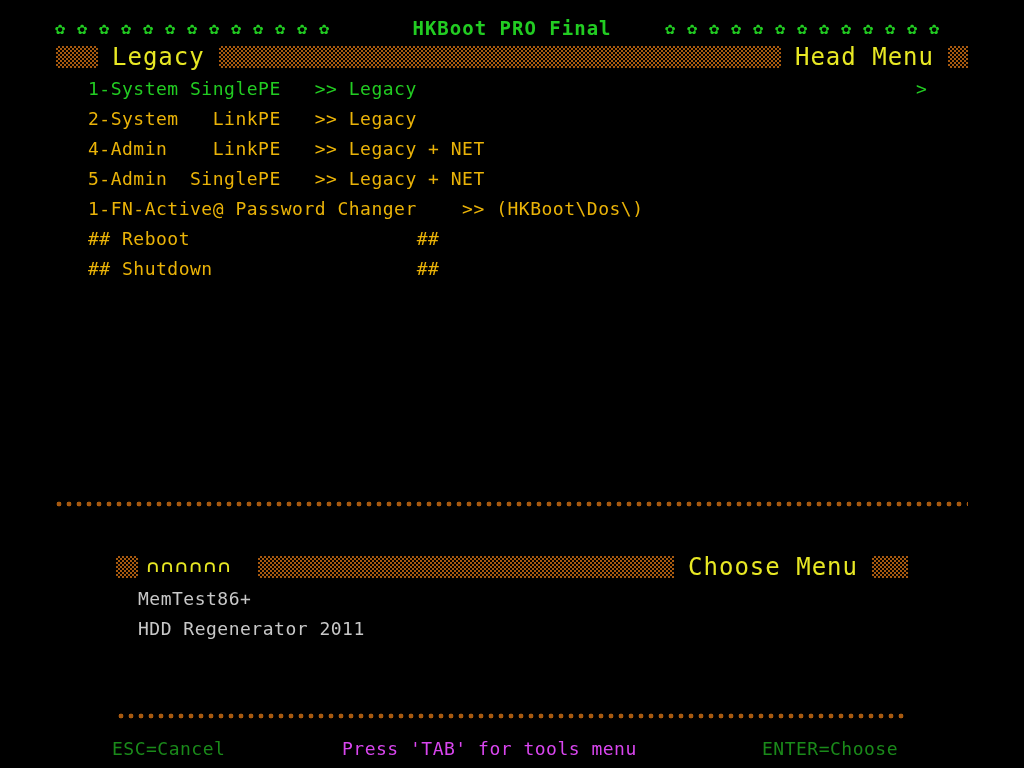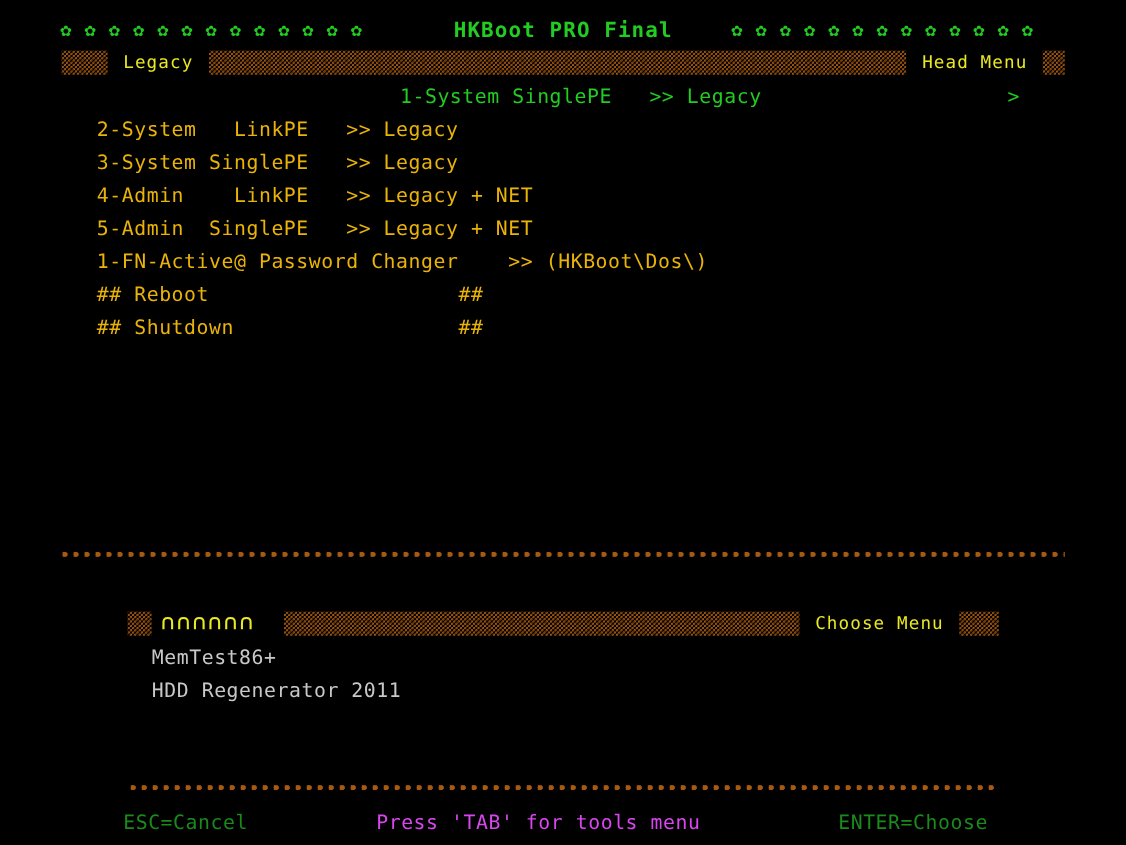--- a/index.html
+++ b/index.html
@@ -87,21 +87,21 @@
   .bar .cap {
     flex: 0 0 auto;
   }
   .bar .fill {
     flex: 1 1 auto;
   }
   .bar .bar-label {
     flex: 0 0 auto;
     background: #000000;
     color: #e8e824;
-    font-size: 16px;
+    font-size: 24px;
     line-height: 22px;
     padding: 0 14px;
     white-space: nowrap;
     letter-spacing: 1px;
   }
 
   
   #head-bar {
     left: 56px;
     top: 46px;
@@ -152,21 +152,20 @@
     position: relative;
     height: 30px;
     line-height: 30px;
     font-size: 18px;
     color: #eab308;
     white-space: pre;
     letter-spacing: 0.5px;
   }
   .menu-item.selected {
     color: #22cc22;
-    text-align: center;
   }
   .menu-item .marker {
     position: absolute;
     left: 828px;
     top: 0;
     color: #22cc22;
     font-size: 18px;
     line-height: 30px;
   }
 
@@ -269,21 +268,20 @@
     <div class="seg cap cap-left dither"></div>
     <div class="seg bar-label">Legacy</div>
     <div class="seg fill dither"></div>
     <div class="seg bar-label">Head Menu</div>
     <div class="seg cap cap-right dither"></div>
   </div>
 
   <div class="menu-list" id="menu-list">
       <div class="menu-item selected"><span>1-System SinglePE   &gt;&gt; Legacy</span><span class="marker">&gt;</span></div>
       <div class="menu-item"><span>2-System   LinkPE   &gt;&gt; Legacy</span></div>
-      <div class="menu-item"><span>3-System SinglePE   &gt;&gt; Legacy</span></div>
       <div class="menu-item"><span>4-Admin    LinkPE   &gt;&gt; Legacy + NET</span></div>
       <div class="menu-item"><span>5-Admin  SinglePE   &gt;&gt; Legacy + NET</span></div>
       <div class="menu-item"><span>1-FN-Active@ Password Changer    &gt;&gt; (HKBoot\Dos\)</span></div>
       <div class="menu-item"><span>## Reboot                    ##</span></div>
       <div class="menu-item"><span>## Shutdown                  ##</span></div>
     </div>
 
   <div class="dotline" id="sep-main"></div>
 
   <div class="bar" id="tools-bar">

